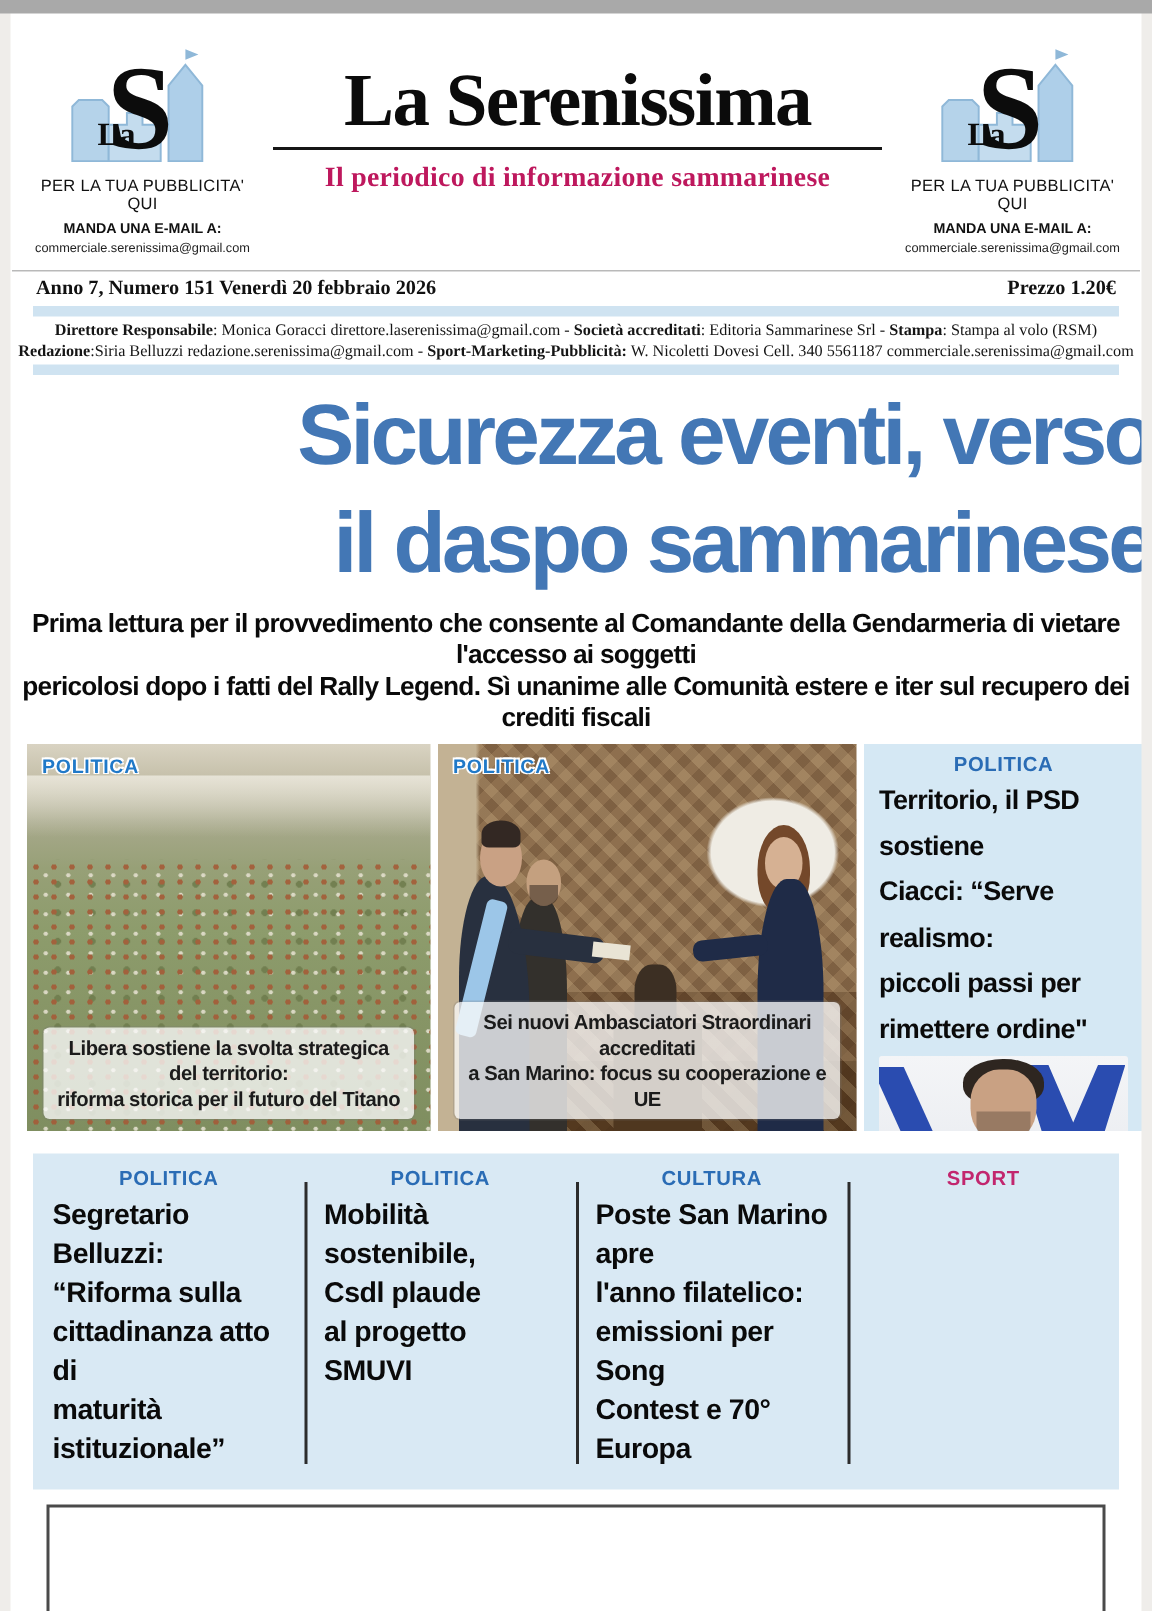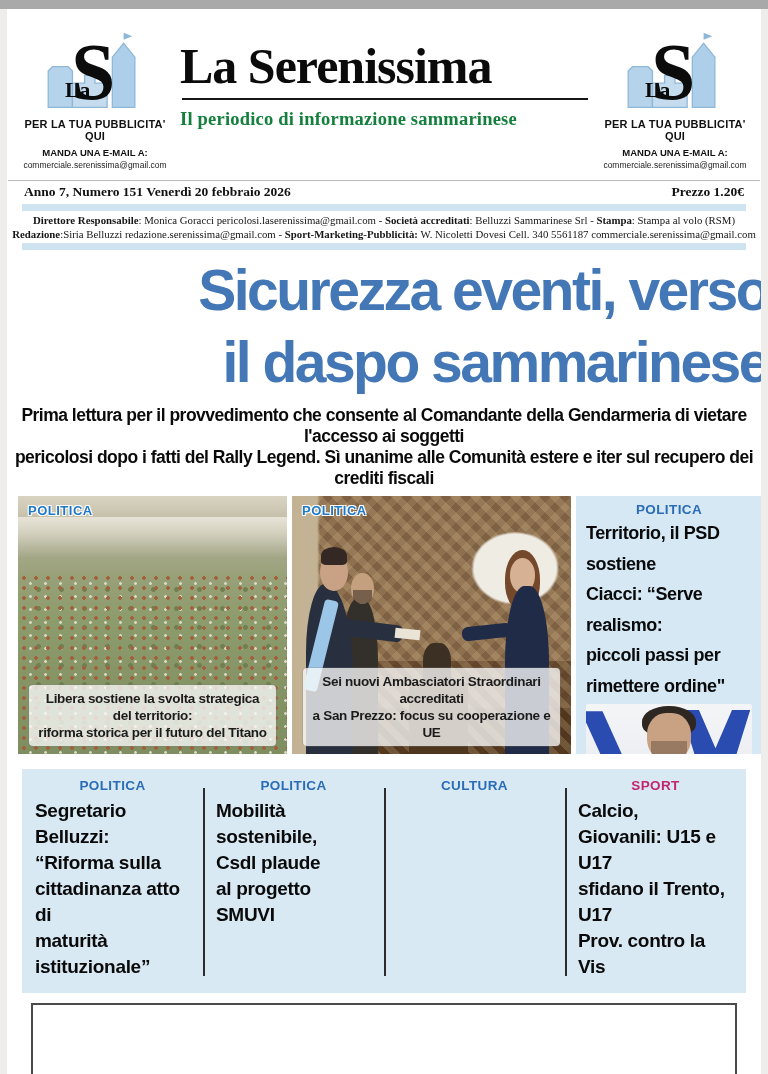--- a/index.html
+++ b/index.html
@@ -6,29 +6,29 @@
   .page{position:relative;width:768px;height:1074px;margin:0 auto;background:#fff;overflow:hidden;
         font-family:"Liberation Sans",sans-serif;color:#111;}
   .topbar{position:absolute;top:0;left:0;width:100%;height:9px;background:#a9a9a9;z-index:9;}
   .edge-l{position:absolute;top:0;left:0;width:7px;height:100%;background:#efedea;z-index:8;}
   .edge-r{position:absolute;top:0;right:0;width:7px;height:100%;background:#efedea;z-index:8;}
 
   
   .header{display:flex;align-items:flex-start;padding:26px 14px 0 16px;}
   .promo{width:158px;text-align:center;flex:none;}
   .promo svg{display:block;margin:0 auto;}
-  .promo-line1{font-size:11px;font-weight:bold;letter-spacing:.2px;margin-top:2px;}
+  .promo-line1{font-size:11px;font-weight:normal;letter-spacing:.2px;margin-top:2px;}
   .promo-line2{font-size:9.5px;font-weight:bold;margin-top:5px;}
   .promo-email{font-size:8.5px;margin-top:2px;color:#222;}
-  .masthead-center{flex:1;padding:0 6px;}
+  .masthead-center{flex:1;text-align:center;padding:0 6px;}
   .paper-title{font-family:"Liberation Serif",serif;font-weight:bold;font-size:50px;line-height:52px;
                letter-spacing:-1px;margin-top:14px;position:relative;display:block;color:#0b0b0b;}
   .title-rule{height:2px;background:#161616;margin:6px 2px 0;}
   .paper-subtitle{font-family:"Liberation Serif",serif;font-weight:bold;font-size:18.5px;margin-top:9px;
-                  letter-spacing:.2px;color:#15803d;}
+                  letter-spacing:.2px;color:#be185d;}
 
   
   .issue-row{display:flex;justify-content:space-between;margin:10px 8px 0;padding:3px 16px 2px;
              border-top:1px solid #b9b9b9;font-family:"Liberation Serif",serif;font-weight:bold;font-size:13.5px;}
   .bluebar{height:7px;background:#cfe3f1;margin:2px 22px;}
   .credits{text-align:center;font-family:"Liberation Serif",serif;font-size:10.8px;line-height:14px;color:#151515;}
   .credits .b{font-weight:bold;}
 
   
   .headline{text-align:right;color:#4377b5;font-weight:bold;font-size:57px;line-height:72px;
@@ -159,21 +159,21 @@
   </div>
 
   <div class="issue-row">
     <span>Anno 7, Numero 151 Venerdì 20 febbraio 2026</span>
     <span>Prezzo 1.20€</span>
   </div>
 
   <div class="bluebar"></div>
 
   <div class="credits">
-    <span class="b">Direttore Responsabile</span><span>: Monica Goracci pericolosi.laserenissima@gmail.com - </span><span class="b">Società accreditati</span><span>: Belluzzi Sammarinese Srl - </span><span class="b">Stampa</span><span>: Stampa al volo (RSM)</span>
+    <span class="b">Direttore Responsabile</span><span>: Monica Goracci direttore.laserenissima@gmail.com - </span><span class="b">Società accreditati</span><span>: Editoria Sammarinese Srl - </span><span class="b">Stampa</span><span>: Stampa al volo (RSM)</span>
   </div>
   <div class="credits">
     <span class="b">Redazione</span><span>:Siria Belluzzi redazione.serenissima@gmail.com - </span><span class="b">Sport-Marketing-Pubblicità:</span><span> W. Nicoletti Dovesi Cell. 340 5561187 commerciale.serenissima@gmail.com</span>
   </div>
 
   <div class="bluebar"></div>
 
   <div class="headline">Sicurezza eventi, verso
 il daspo sammarinese</div>
   <div class="subhead">Prima lettura per il provvedimento che consente al Comandante della Gendarmeria di vietare l'accesso ai soggetti
@@ -196,21 +196,21 @@
       <div class="fg fg-man1-head"></div>
       <div class="fg fg-man1-arm"></div>
       <div class="fg fg-paper"></div>
       <div class="fg fg-statue"></div>
       <div class="fg fg-lectern"></div>
       <div class="fg fg-woman-hair"></div>
       <div class="fg fg-woman-head"></div>
       <div class="fg fg-woman-body"></div>
       <div class="fg fg-woman-arm"></div>
       <div class="caption">Sei nuovi Ambasciatori Straordinari accreditati
-a San Prezzo: focus su cooperazione e UE</div>
+a San Marino: focus su cooperazione e UE</div>
     </div>
 
     <div class="rightbox">
       <span class="cat-label">POLITICA</span>
       <div class="right-headline">Territorio, il PSD sostiene
 Ciacci: “Serve realismo:
 piccoli passi per
 rimettere ordine"</div>
       <div class="portrait">
         <div class="pt pt-letter1"></div>
@@ -232,27 +232,27 @@
     </div>
     <div class="teaser">
       <span class="cat-label">POLITICA</span>
       <div class="teaser-text">Mobilità sostenibile,
 Csdl plaude
 al progetto
 SMUVI</div>
     </div>
     <div class="teaser">
       <span class="cat-label">CULTURA</span>
+      <div class="teaser-text">Poste San Marino apre
+l'anno filatelico:
+emissioni per Song
+Contest e 70° Europa</div>
     </div>
     <div class="teaser">
       <span class="cat-label cat-sport">SPORT</span>
-      <div class="teaser-text">Calcio,
-Giovanili: U15 e U17
-sfidano il Trento, U17
-Prov. contro la Vis</div>
     </div>
   </div>
 
   <div class="adbox">
     <div class="ad-text">
       <span>GI</span><span class="chip"></span><span>CHI DEL TITAN</span><span class="chip chip2"></span>
     </div>
   </div>
 </div>
 

